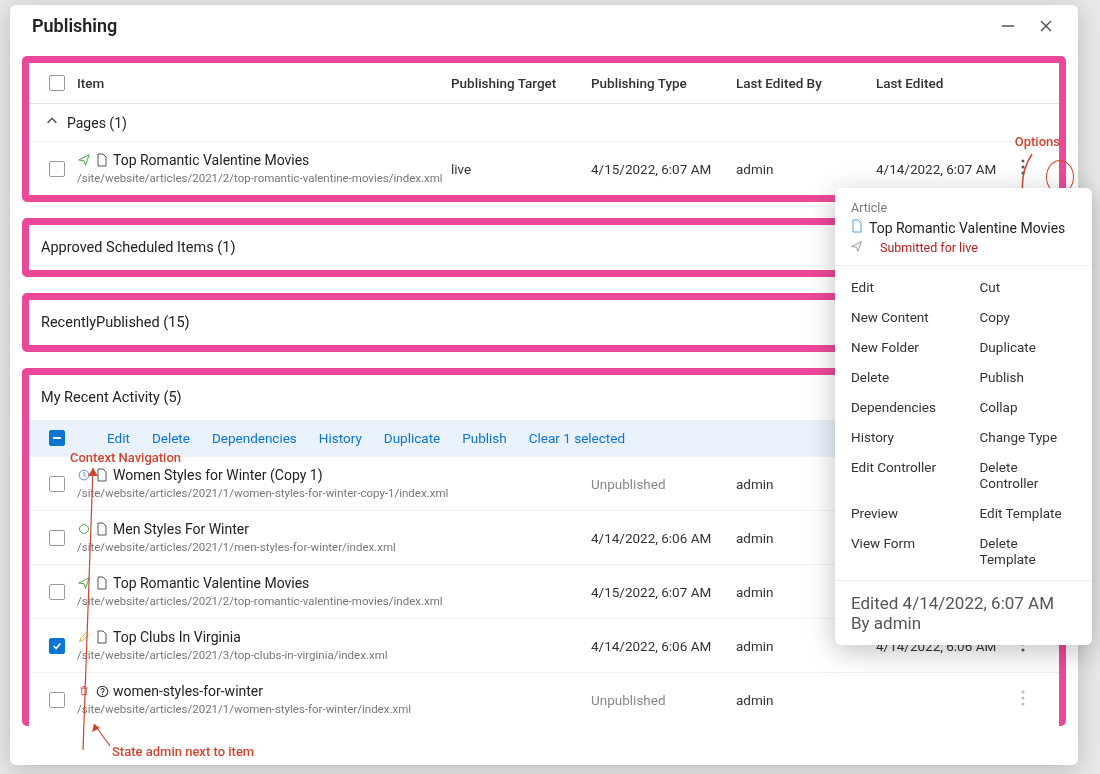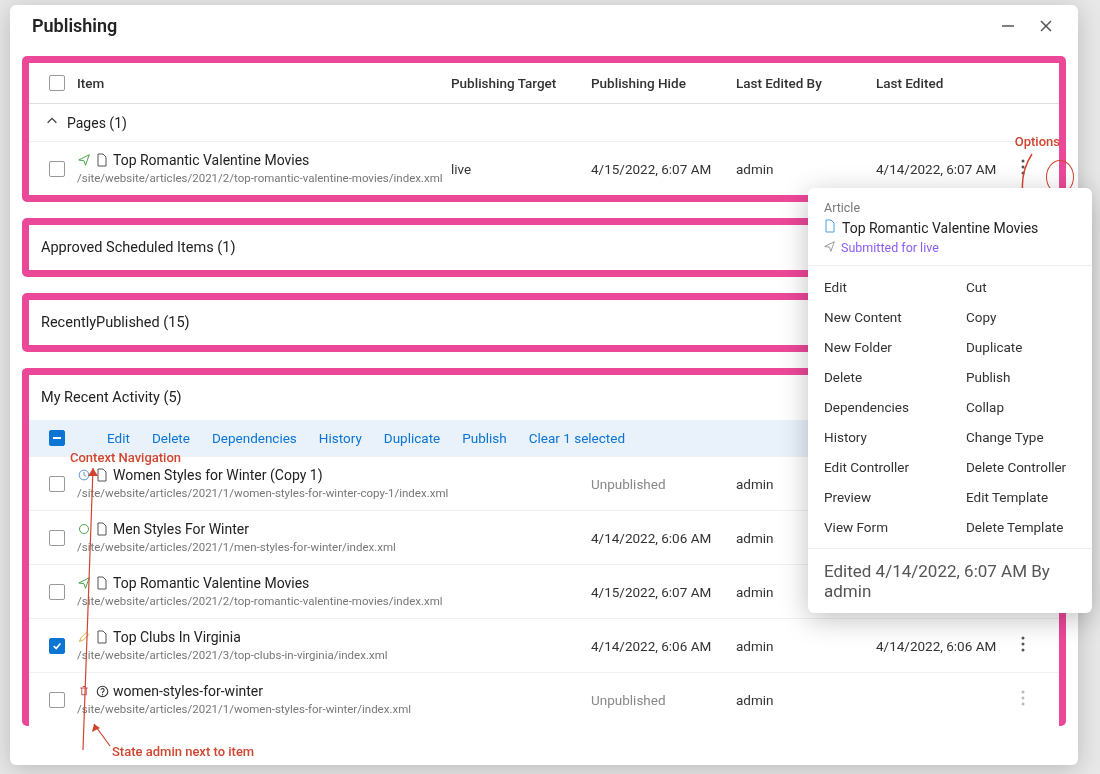--- a/index.html
+++ b/index.html
@@ -35,25 +35,25 @@
 .context-nav { display: flex; align-items: center; padding: 10px 8px; background: #e9f1fb; font-size: 13.5px; }
 .context-nav .action { color: #0b75d4; cursor: pointer; margin-right: 22px; }
 .indet-mark { width: 8px; height: 2px; background: #fff; }
 .more-btn { cursor: pointer; color: #555; display: inline-flex; }
 .unpub { color: #888; }
 
 .annotation { position: absolute; color: #d04530; font-size: 13px; pointer-events: none; font-weight: 500; }
 .options-ring { position: absolute; border: 1.5px solid #d04530; border-radius: 50%; width: 28px; height: 34px; right: 26px; top: 160px; pointer-events: none; }
 .arrow-svg { position: absolute; pointer-events: none; }
 
-.popover { position: absolute; top: 188px; right: 8px; width: 284px; background: #fff; border-radius: 6px; box-shadow: 0 6px 28px rgba(0,0,0,0.25); font-size: 13.5px; color: #333; z-index: 50; margin-left: 26px; }
+.popover { position: absolute; top: 188px; right: 8px; width: 257px; background: #fff; border-radius: 6px; box-shadow: 0 6px 28px rgba(0,0,0,0.25); font-size: 13.5px; color: #333; z-index: 50; margin-left: 26px; }
 .popover-head { padding: 12px 16px 10px; border-bottom: 1px solid #eee; }
 .popover-type { font-size: 12.5px; color: #777; }
 .popover-title { display: flex; align-items: center; gap: 6px; margin-top: 4px; font-size: 14px; color: #222; }
-.popover-status { display: flex; align-items: center; gap: 6px; margin-top: 4px; font-size: 12.5px; color: #8b5cf6; }
+.popover-status { display: flex; align-items: center; gap: 18px; margin-top: 4px; font-size: 12.5px; color: #b91c1c; }
 .popover-grid { display: grid; grid-template-columns: 1fr 1fr; padding: 6px 0; }
 .popover-item { padding: 7px 16px; cursor: pointer; }
 .popover-foot { padding: 12px 16px; border-top: 1px solid #eee; font-size: 17px; color: #555; }
 .section-border { border: 7px solid #ec4899; border-radius: 5px; }
 </style>
 </head>
 <body>
 
 <div class="modal">
   <div class="modal-header">
@@ -75,21 +75,21 @@
 
   <div class="modal-body">
 
     <div class="section section-border">
       <div class="table-header">
         <div class="col-check">
             <span class="cbx"></span>
           </div>
         <div class="col-item">Item</div>
         <div class="col-target">Publishing Target</div>
-        <div class="col-date">Publishing Hide</div>
+        <div class="col-date">Publishing Type</div>
         <div class="col-editor">Last Edited By</div>
         <div class="col-edited">Last Edited</div>
         <div class="col-options"></div>
       </div>
       <div class="group-row">
         <span class="chev"><svg width="14" height="14" viewBox="0 0 16 16">
               <polyline points="3,10 8,5 13,10" fill="none" stroke="currentColor" stroke-width="1.6"></polyline>
             </svg></span>
         <span>Pages (1)</span>
       </div>

